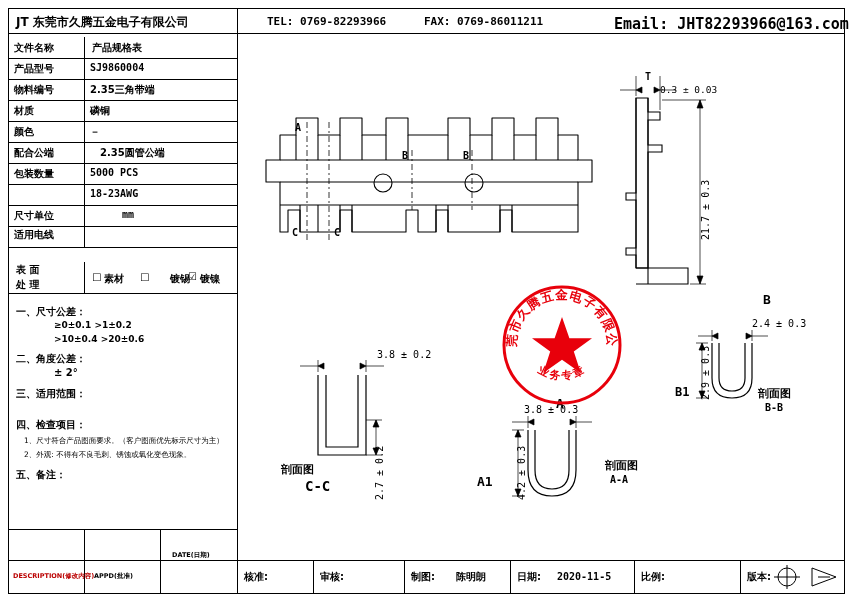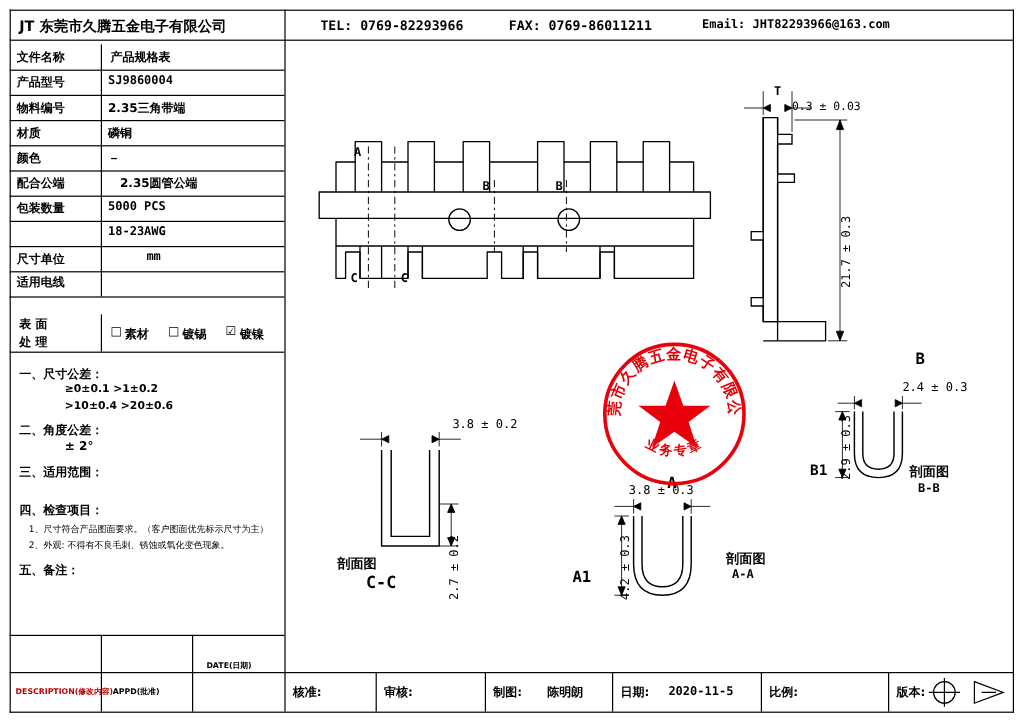--- a/index.html
+++ b/index.html
@@ -30,21 +30,21 @@
 
   <div class="ln vl" style="left:237px;top:8px;height:25px;"></div>
 
   <div class="ln vl" style="left:237px;top:33px;height:527px;"></div>
 
   <div class="ln hl" style="left:8px;top:560px;width:837px;"></div>
 
   <div class="txt b cn" style="left:16px;top:14px;font-size:12px;">JT  东莞市久腾五金电子有限公司</div>
   <div class="txt b mono" style="left:267px;top:15px;font-size:11px;">TEL: 0769-82293966</div>
   <div class="txt b mono" style="left:424px;top:15px;font-size:11px;">FAX: 0769-86011211</div>
-  <div class="txt b mono" style="left:585px;top:15px;font-size:10px;">Email: JHT82293966@163.com</div>
+  <div class="txt b mono" style="left:614px;top:15px;font-size:15px;">Email: JHT82293966@163.com</div>
 
   <div class="ln hl" style="left:8px;top:58px;width:229px;"></div>
   <div class="ln hl" style="left:8px;top:79px;width:229px;"></div>
   <div class="ln hl" style="left:8px;top:100px;width:229px;"></div>
   <div class="ln hl" style="left:8px;top:121px;width:229px;"></div>
   <div class="ln hl" style="left:8px;top:142px;width:229px;"></div>
   <div class="ln hl" style="left:8px;top:163px;width:229px;"></div>
   <div class="ln hl" style="left:8px;top:184px;width:229px;"></div>
   <div class="ln hl" style="left:8px;top:205px;width:229px;"></div>
   <div class="ln hl" style="left:8px;top:226px;width:229px;"></div>
@@ -81,21 +81,21 @@
   <div class="ln hl" style="left:8px;top:293px;width:229px;"></div>
   <div class="ln vl" style="left:84px;top:262px;height:31px;"></div>
 
   <div class="txt b cn" style="left:16px;top:263px;font-size:10px;">表 面</div>
   <div class="txt b cn" style="left:16px;top:278px;font-size:10px;">处 理</div>
 
   <div class="txt cn" style="left:92px;top:271px;font-size:10px;">□</div>
   <div class="txt b cn" style="left:104px;top:272px;font-size:10px;">素材</div>
 
   <div class="txt cn" style="left:140px;top:271px;font-size:10px;">□</div>
-  <div class="txt b cn" style="left:152px;top:272px;font-size:10px;">镀锡</div>
+  <div class="txt b cn" style="left:170px;top:272px;font-size:10px;">镀锡</div>
 
   <div class="txt cn" style="left:188px;top:271px;font-size:10px;">☑</div>
   <div class="txt b cn" style="left:200px;top:272px;font-size:10px;">镀镍</div>
 
   <div class="txt b cn" style="left:16px;top:305px;font-size:10px;">一、尺寸公差：</div>
   <div class="txt b cn" style="left:54px;top:320px;font-size:9px;">≥0±0.1     &gt;1±0.2</div>
   <div class="txt b cn" style="left:54px;top:334px;font-size:9px;">&gt;10±0.4    &gt;20±0.6</div>
 
   <div class="txt b cn" style="left:16px;top:352px;font-size:10px;">二、角度公差：</div>
   <div class="txt b cn" style="left:54px;top:367px;font-size:10px;">± 2°</div>

